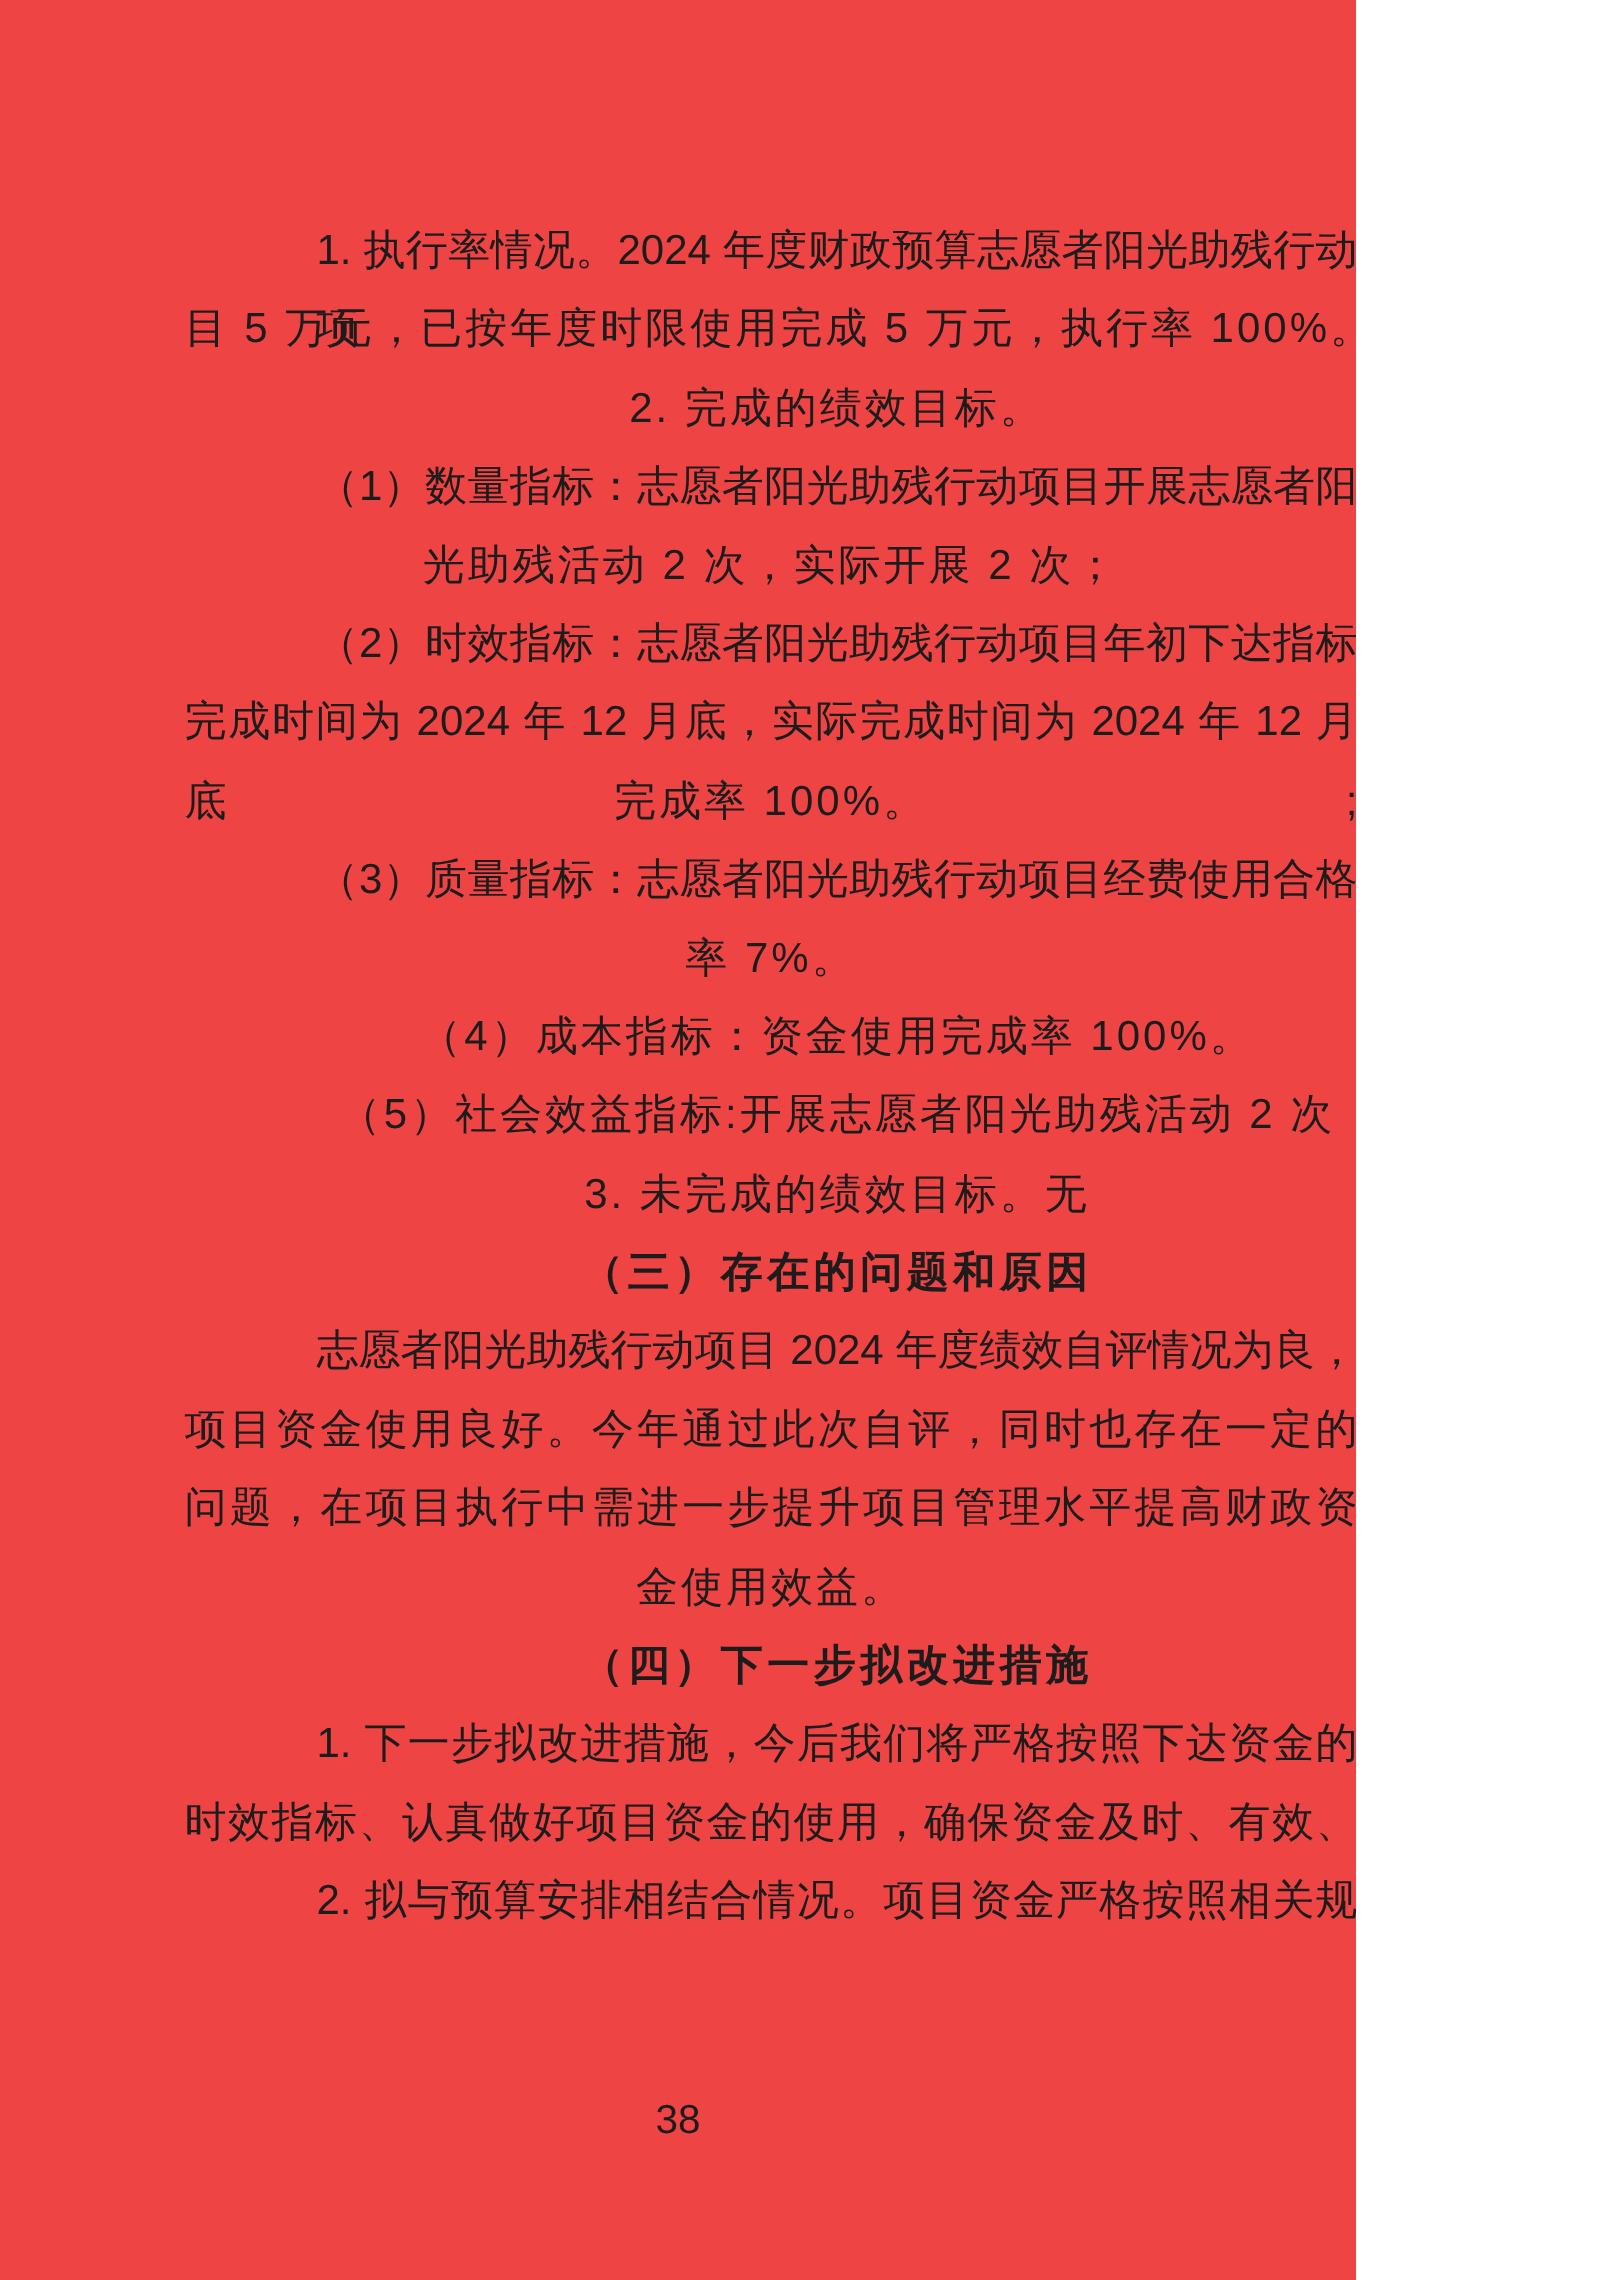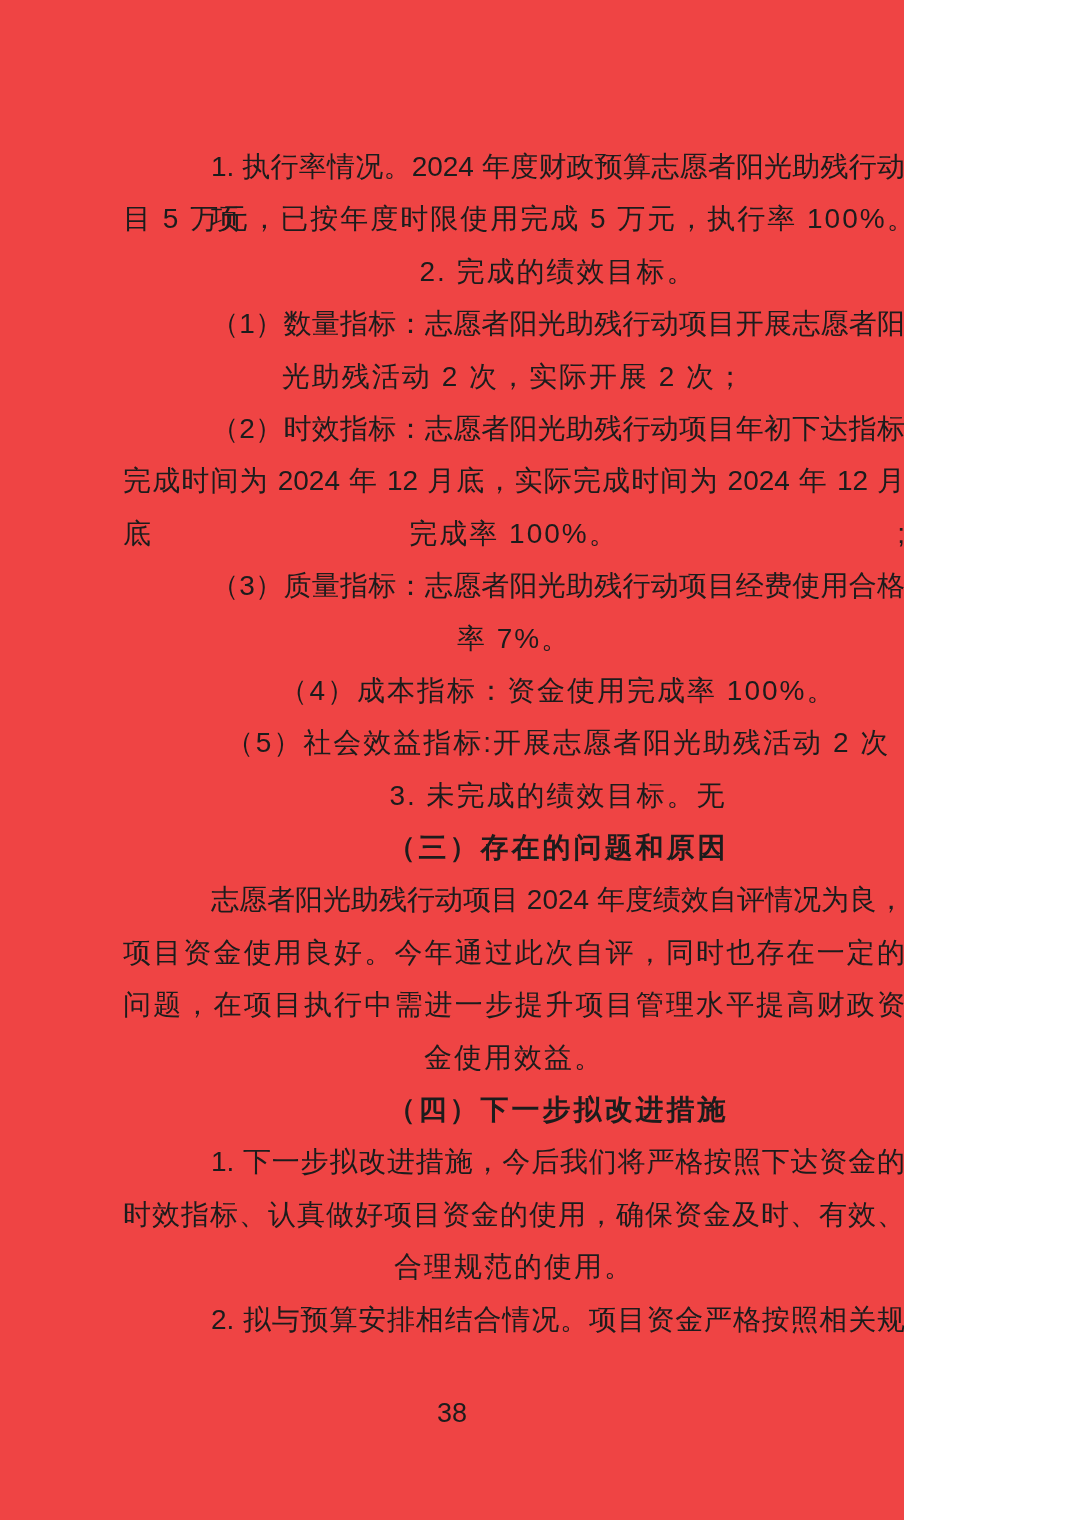--- a/index.html
+++ b/index.html
@@ -75,18 +75,17 @@
     <div class="line indent">（5）社会效益指标:开展志愿者阳光助残活动 2 次</div>
     <div class="line indent">3. 未完成的绩效目标。无</div>
     <div class="line indent bold">（三）存在的问题和原因</div>
     <div class="line indent just">志愿者阳光助残行动项目 2024 年度绩效自评情况为良，</div>
     <div class="line just">项目资金使用良好。今年通过此次自评，同时也存在一定的</div>
     <div class="line just">问题，在项目执行中需进一步提升项目管理水平提高财政资</div>
     <div class="line">金使用效益。</div>
     <div class="line indent bold">（四）下一步拟改进措施</div>
     <div class="line indent just">1. 下一步拟改进措施，今后我们将严格按照下达资金的</div>
     <div class="line just">时效指标、认真做好项目资金的使用，确保资金及时、有效、</div>
-    <div class="line">合理规范的使用。</div>
     <div class="line indent just">2. 拟与预算安排相结合情况。项目资金严格按照相关规</div>
   </div>
 
   <div class="page-num">38</div>
 </div>
 
 </body></html>

